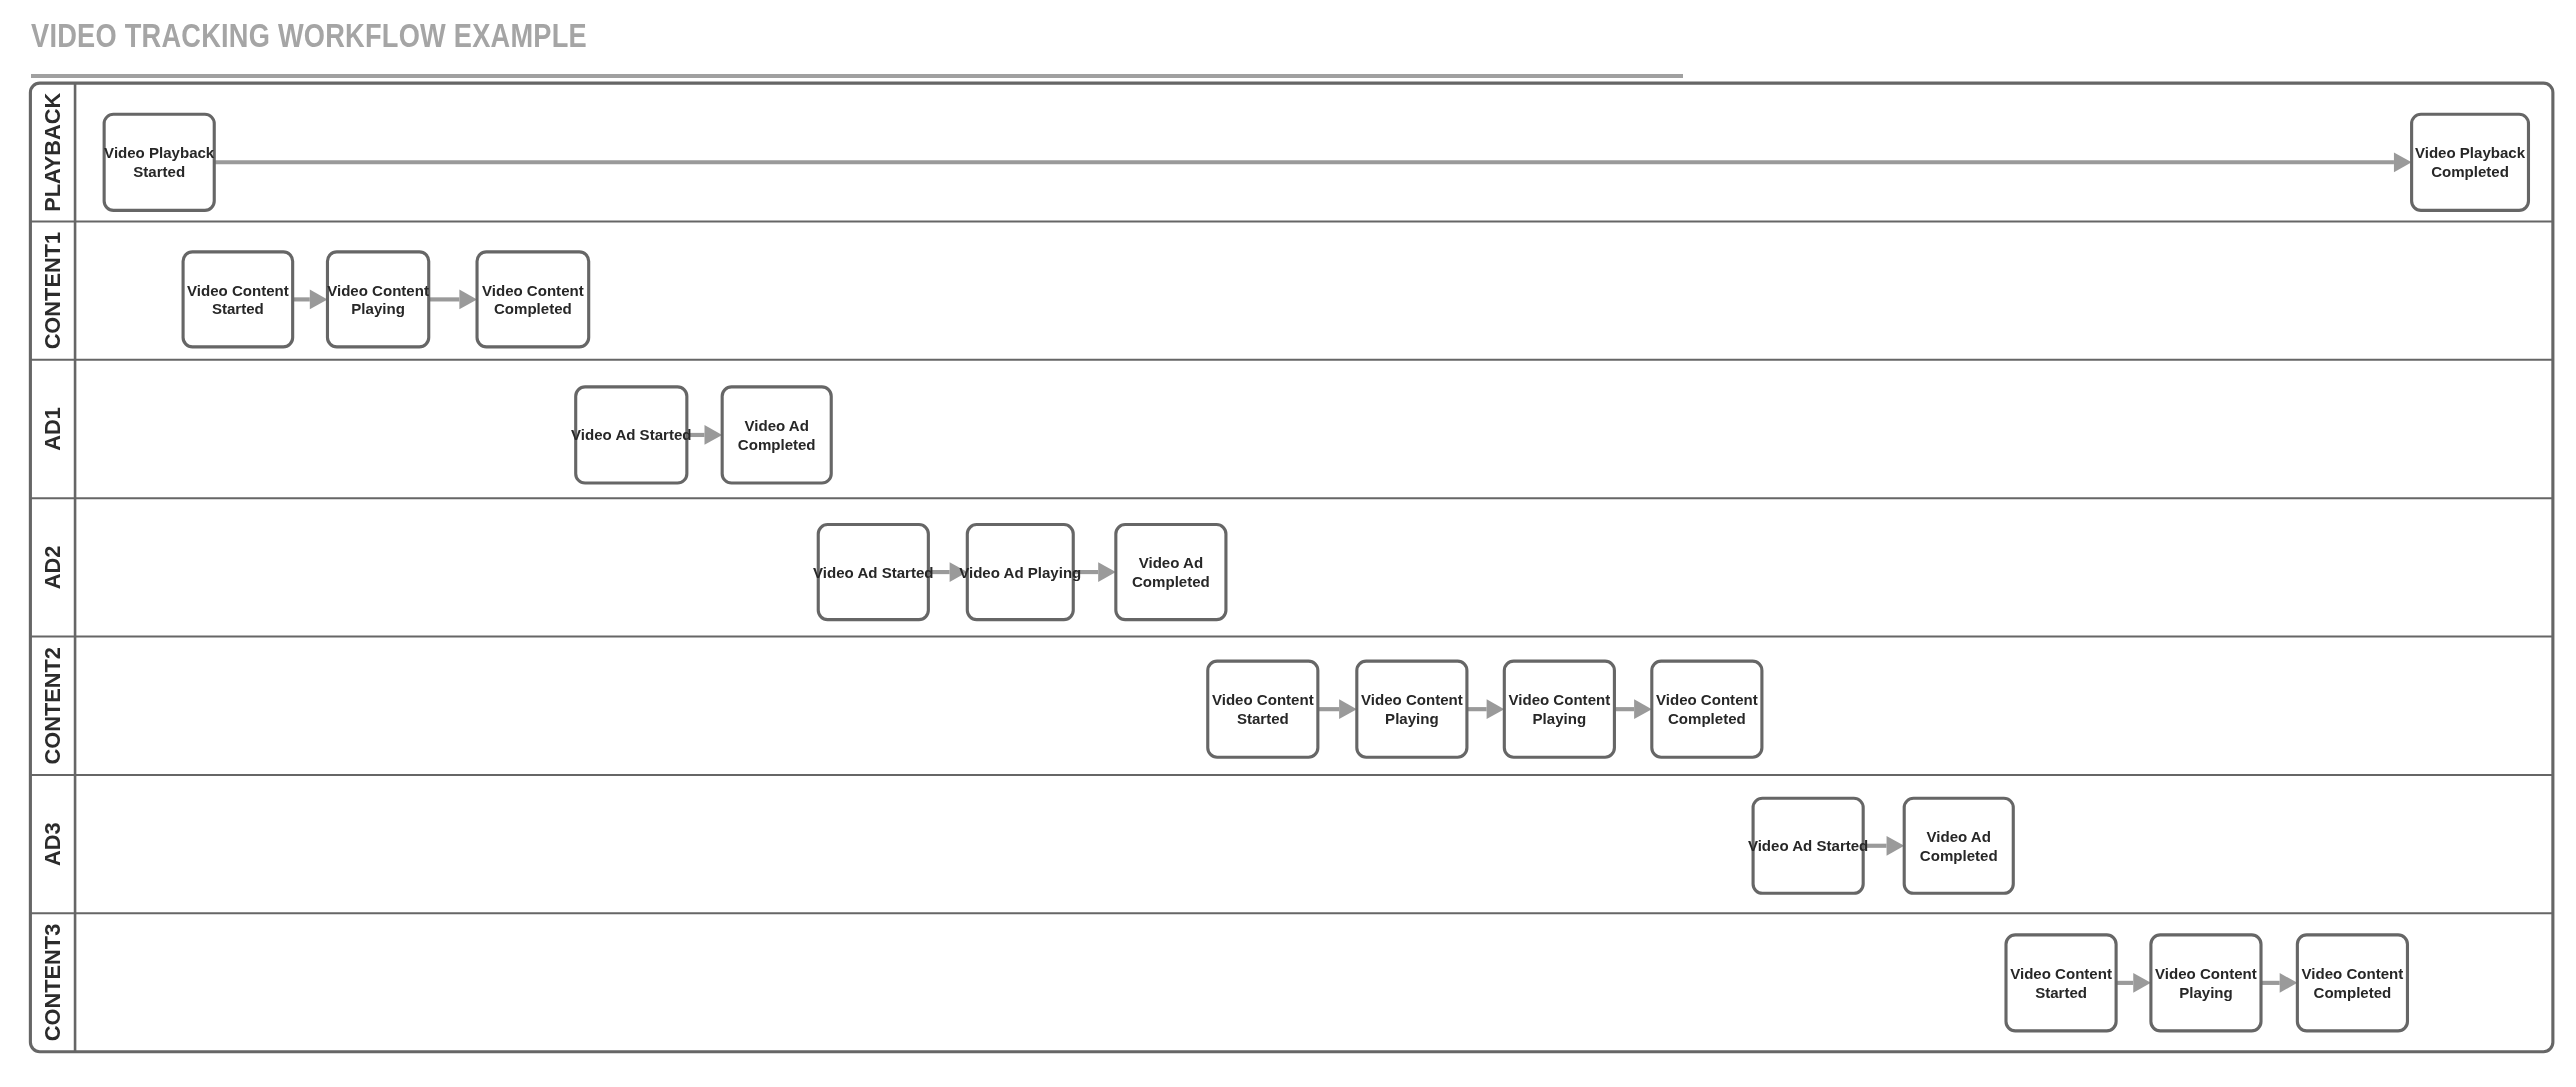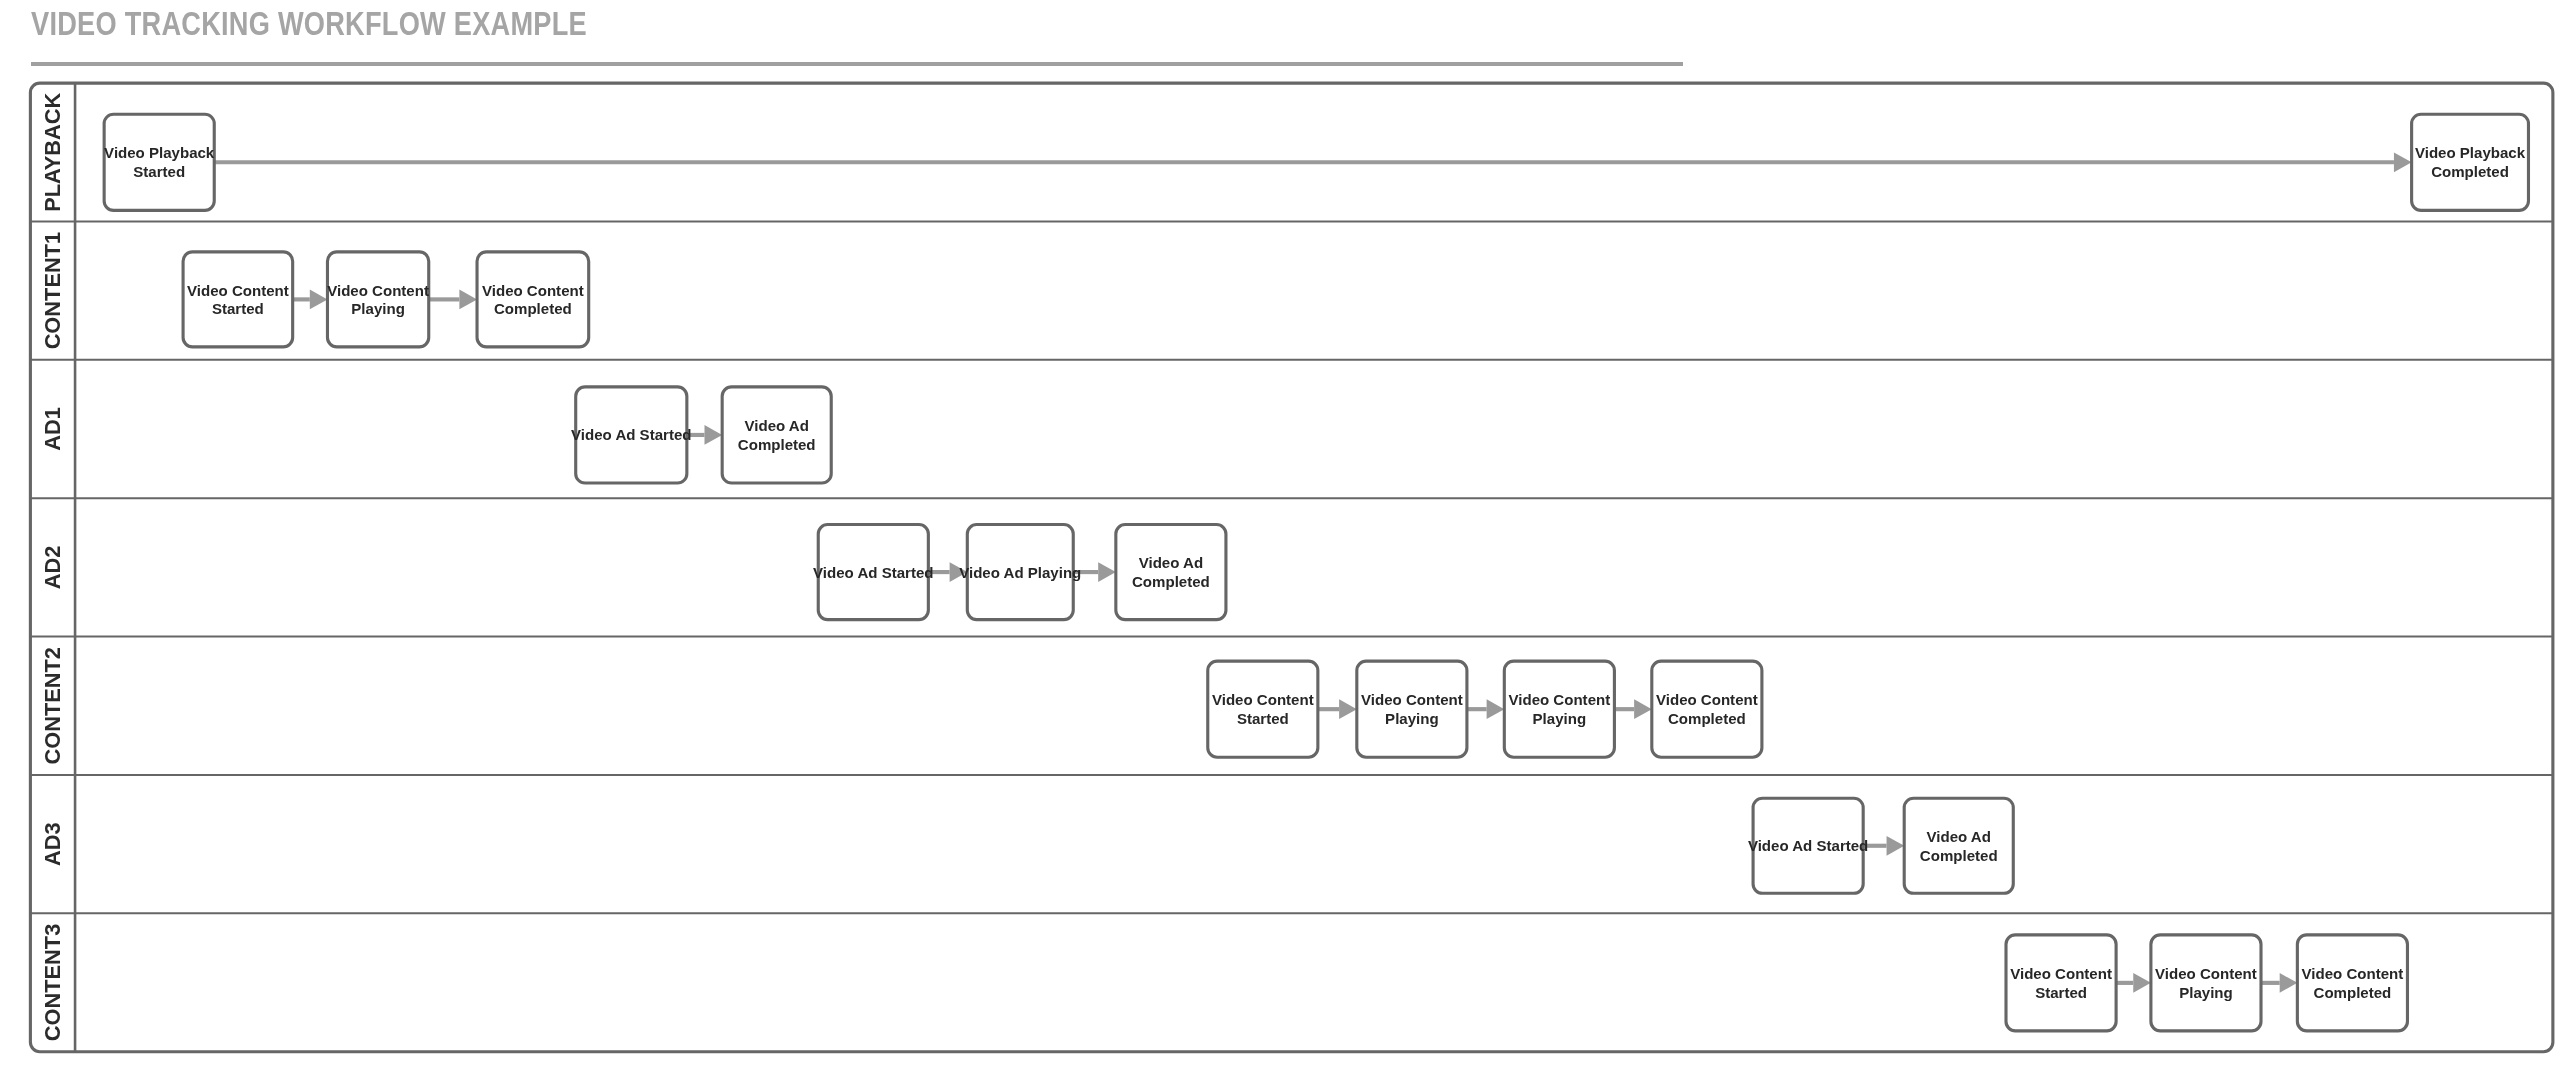--- a/index.html
+++ b/index.html
@@ -14,21 +14,21 @@
     overflow: hidden;
   }
   #page-root {
     position: relative;
     width: 2576px;
     height: 1087px;
   }
   .title-block {
     position: absolute;
     left: 31px;
-    top: 4px;
+    top: 16px;
     width: 1652px;
   }
   .title-text {
     font-family: "Liberation Sans", sans-serif;
     font-weight: bold;
     font-size: 34px;
     line-height: 38px;
     letter-spacing: 0.3px;
     color: #a5a5a5;
     transform: scaleX(0.80);

